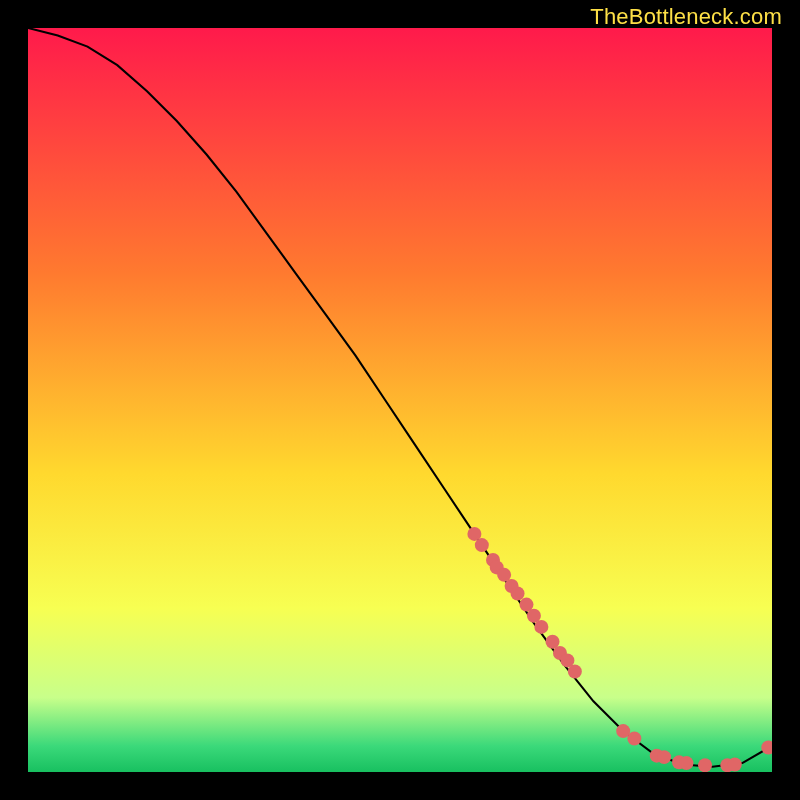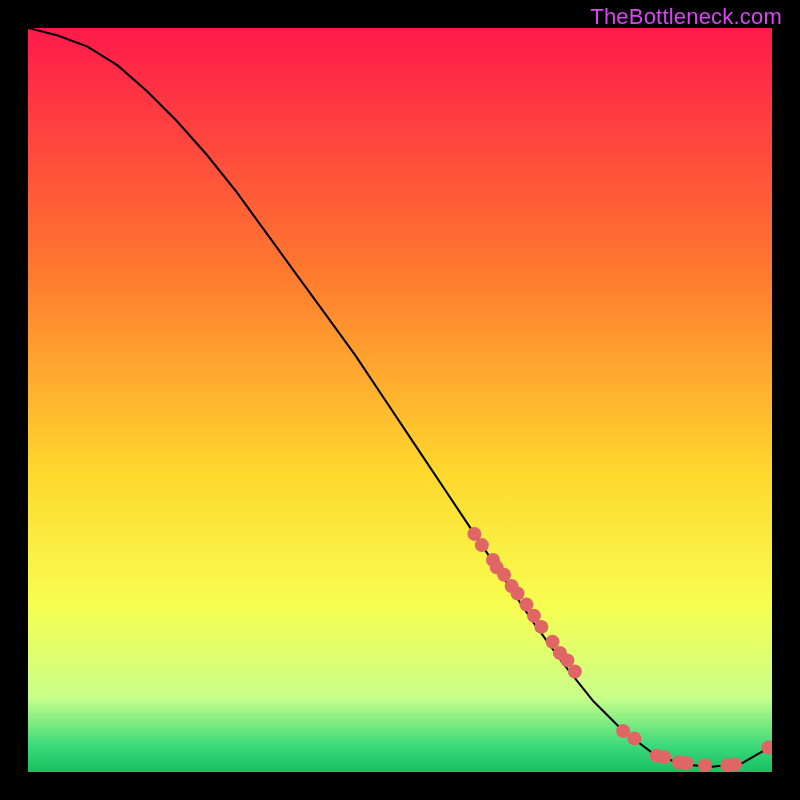--- a/index.html
+++ b/index.html
@@ -9,21 +9,21 @@
     width: 800px;
     height: 800px;
     background: #000;
   }
   .watermark {
     position: absolute;
     top: 4px;
     right: 18px;
     font-family: Arial, Helvetica, sans-serif;
     font-size: 22px;
-    color: #d946ef;
+    color: #fde047;
     letter-spacing: 0.2px;
   }
   .plot {
     position: absolute;
     left: 28px;
     top: 28px;
     width: 744px;
     height: 744px;
     overflow: hidden;
   }

